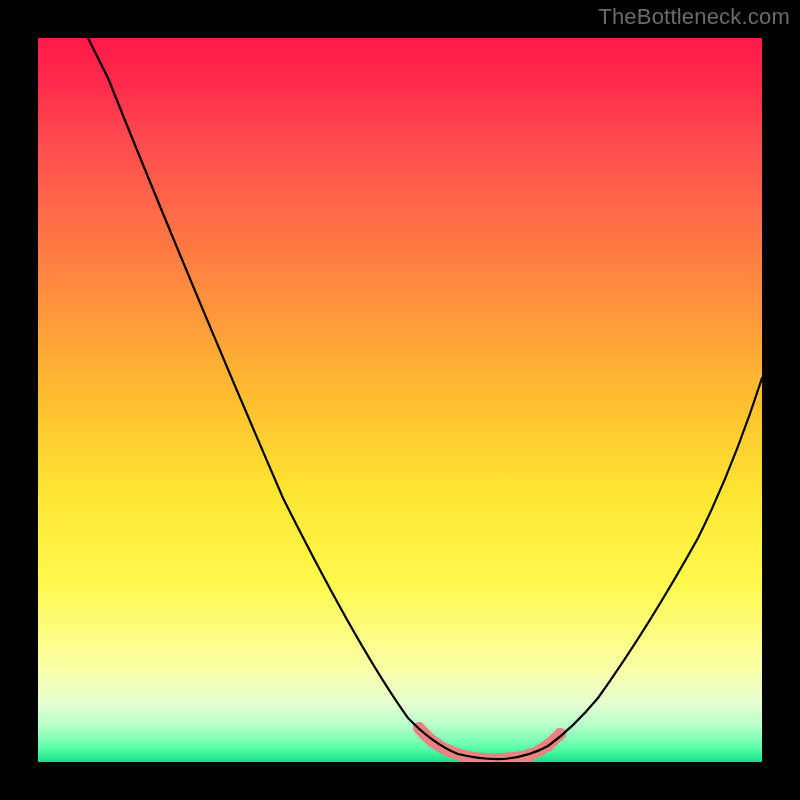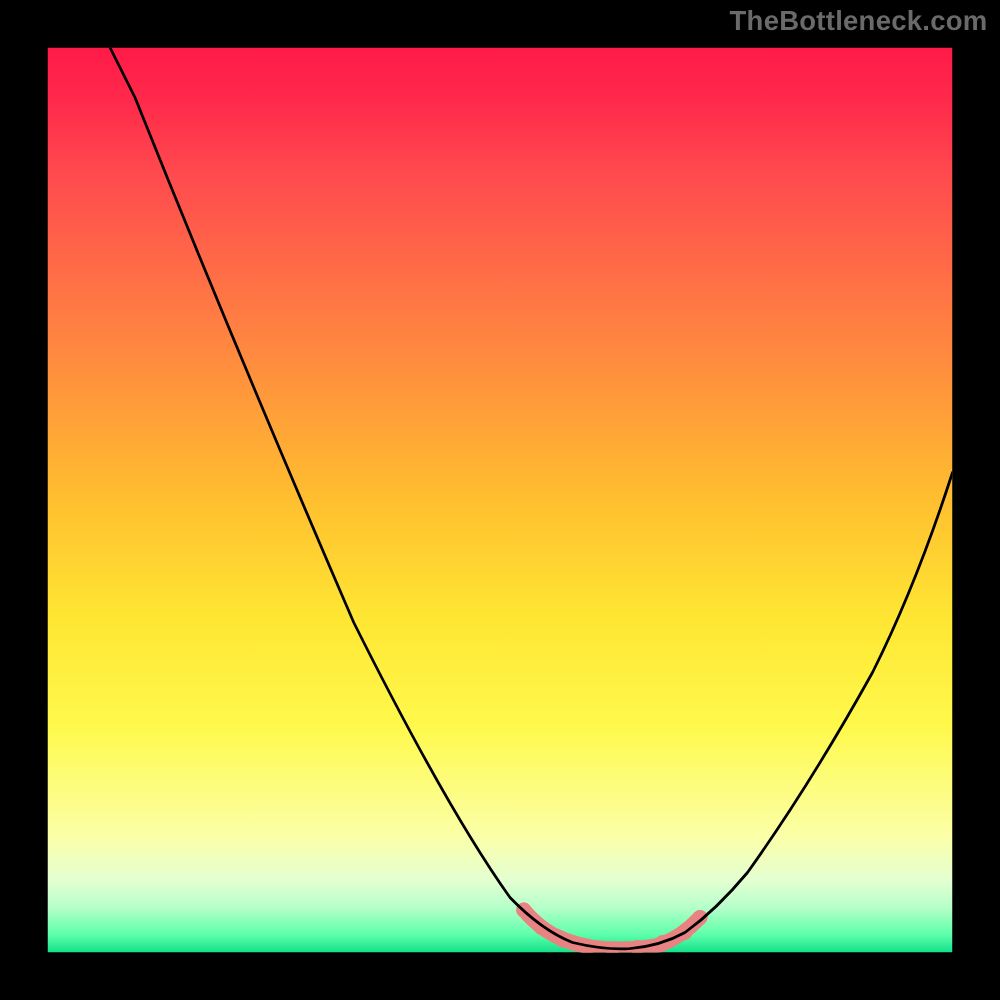--- a/index.html
+++ b/index.html
@@ -16,21 +16,21 @@
     width: 800px;
     height: 800px;
     background: #000;
   }
   .attribution {
     position: absolute;
     top: 4px;
     right: 10px;
     color: #6a6a6a;
     font-size: 22px;
-    font-weight: 700;
+    font-weight: 400;
     letter-spacing: 0.2px;
   }
   .plot-clip {
     position: absolute;
     left: 38px;
     top: 38px;
     width: 724px;
     height: 724px;
     overflow: hidden;
     background: transparent;

